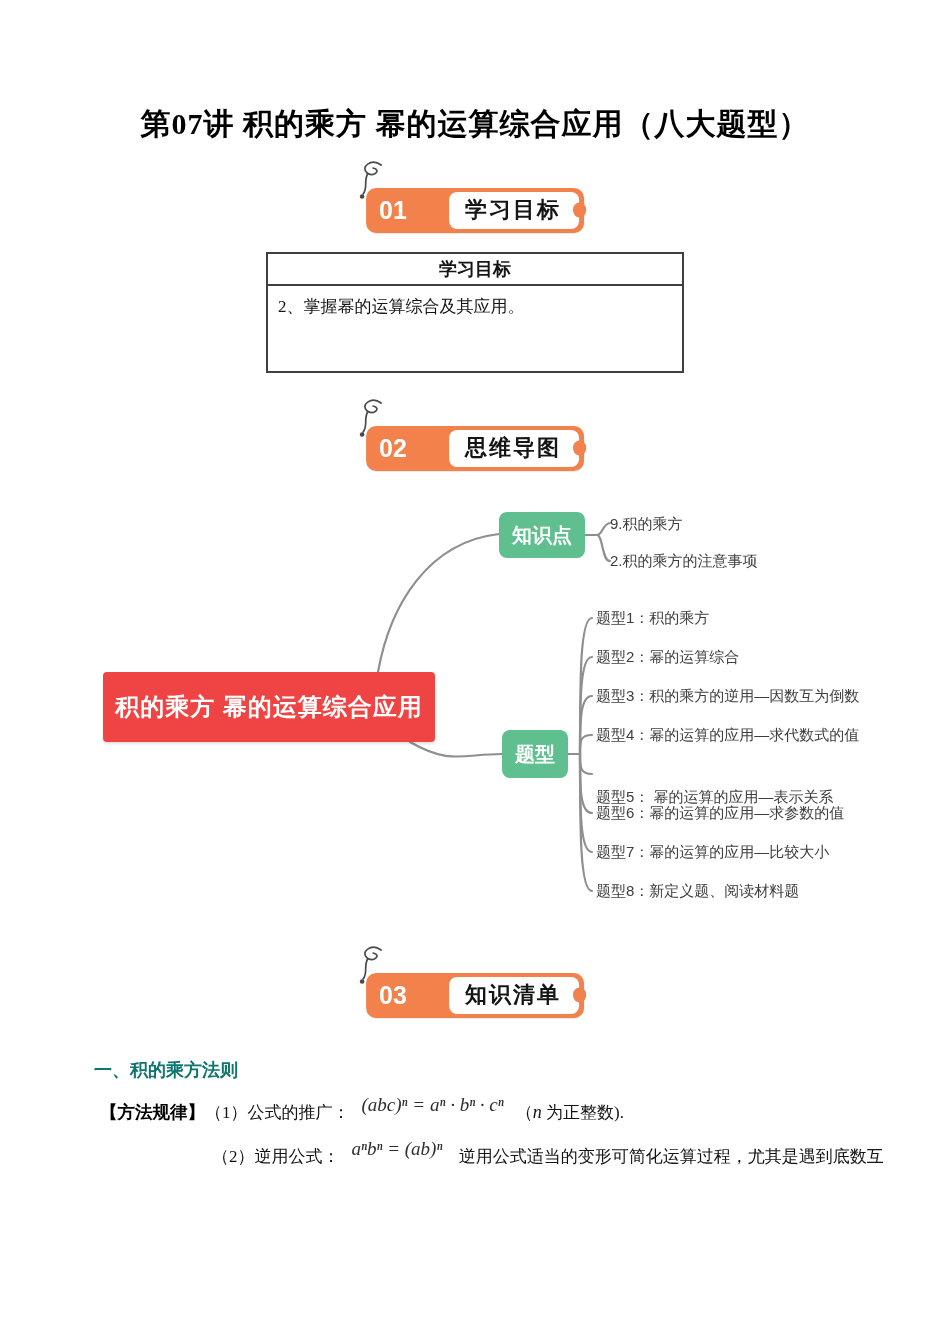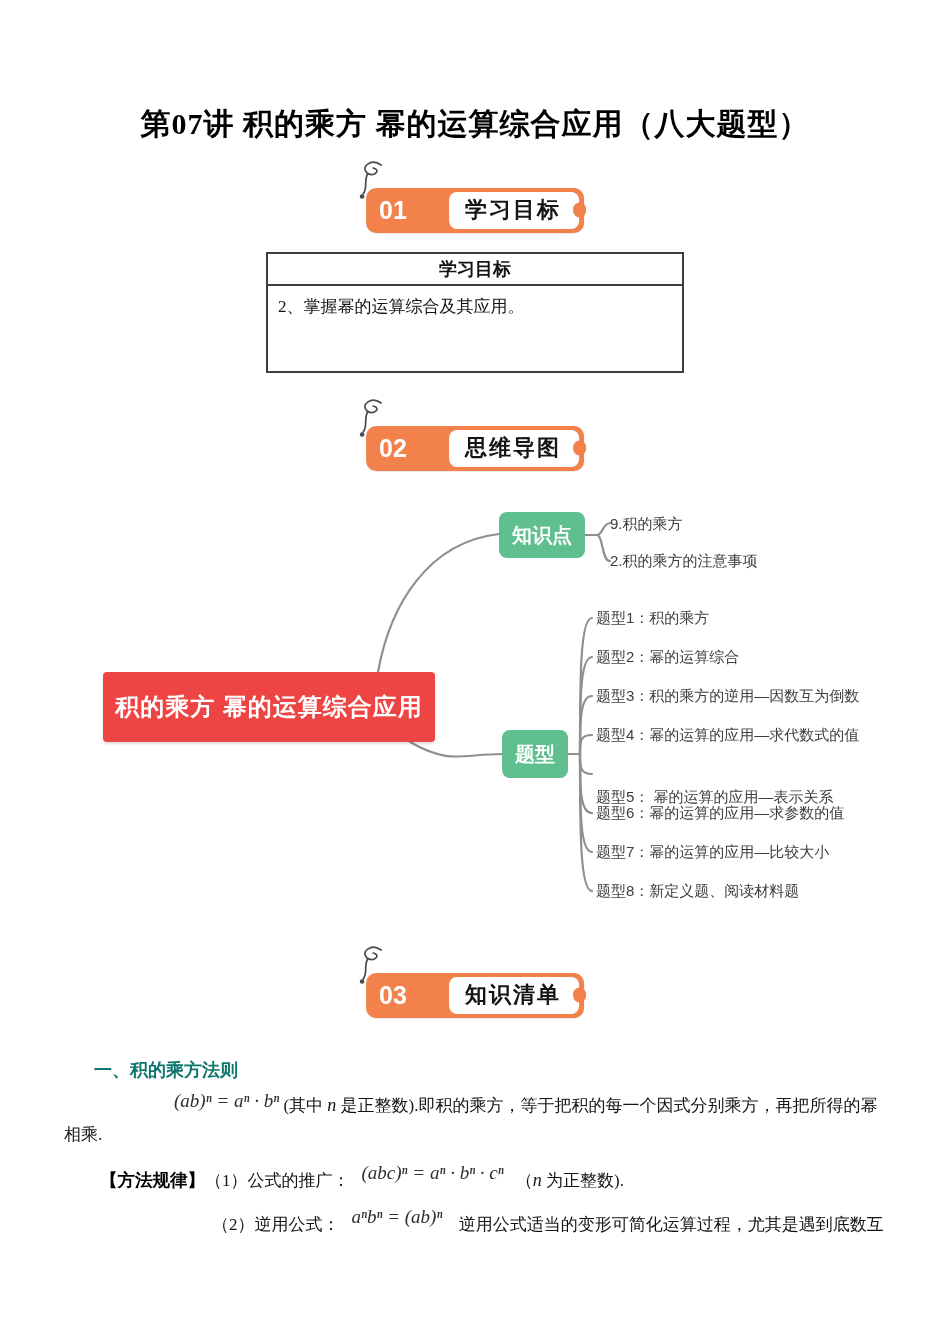--- a/index.html
+++ b/index.html
@@ -197,23 +197,20 @@
       <div class="badge-body">
         <span class="badge-num">03</span>
         <span class="badge-label">知识清单</span>
       </div>
     </div>
   </div>
 
   <div class="content">
     <div class="c-heading">一、积的乘方法则</div>
 
-    <div class="p1">
-      <span class="formula raise1">(ab)ⁿ = aⁿ · bⁿ</span><span> (其中 </span><span class="var">n</span><span> 是正整数).即积的乘方，等于把积的每一个因式分别乘方，再把所得的幂相乘.</span>
-    </div>
 
     <div class="p2">
       <span class="bold-sans">【方法规律】</span><span>（1）公式的推广：</span><span class="formula raise2">(abc)ⁿ = aⁿ · bⁿ · cⁿ</span><span>（</span><span class="var">n</span><span> 为正整数).</span>
     </div>
 
     <div class="p3">
       <span>（2）逆用公式：</span><span class="formula raise2">aⁿbⁿ = (ab)ⁿ</span><span> 逆用公式适当的变形可简化运算过程，尤其是遇到底数互</span>
     </div>
   </div>
 

